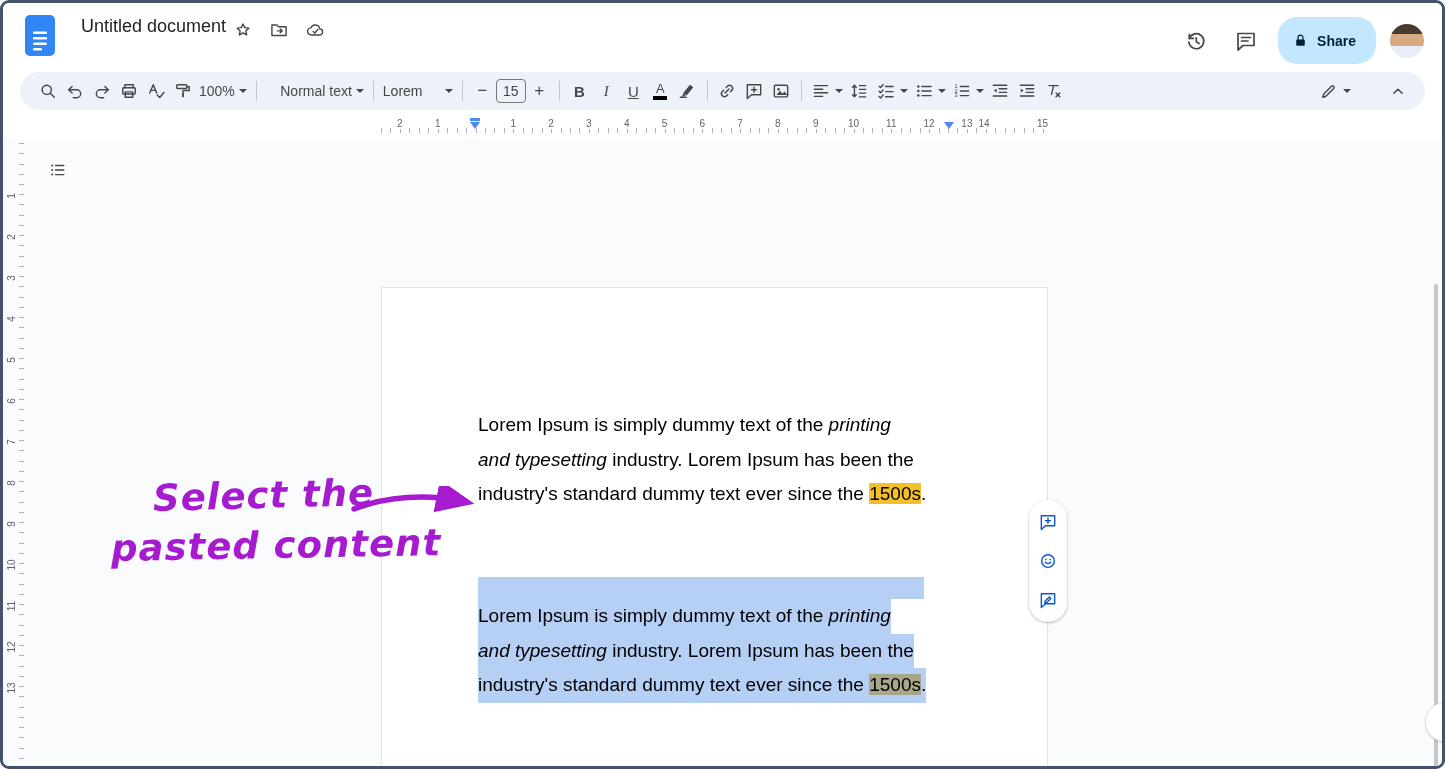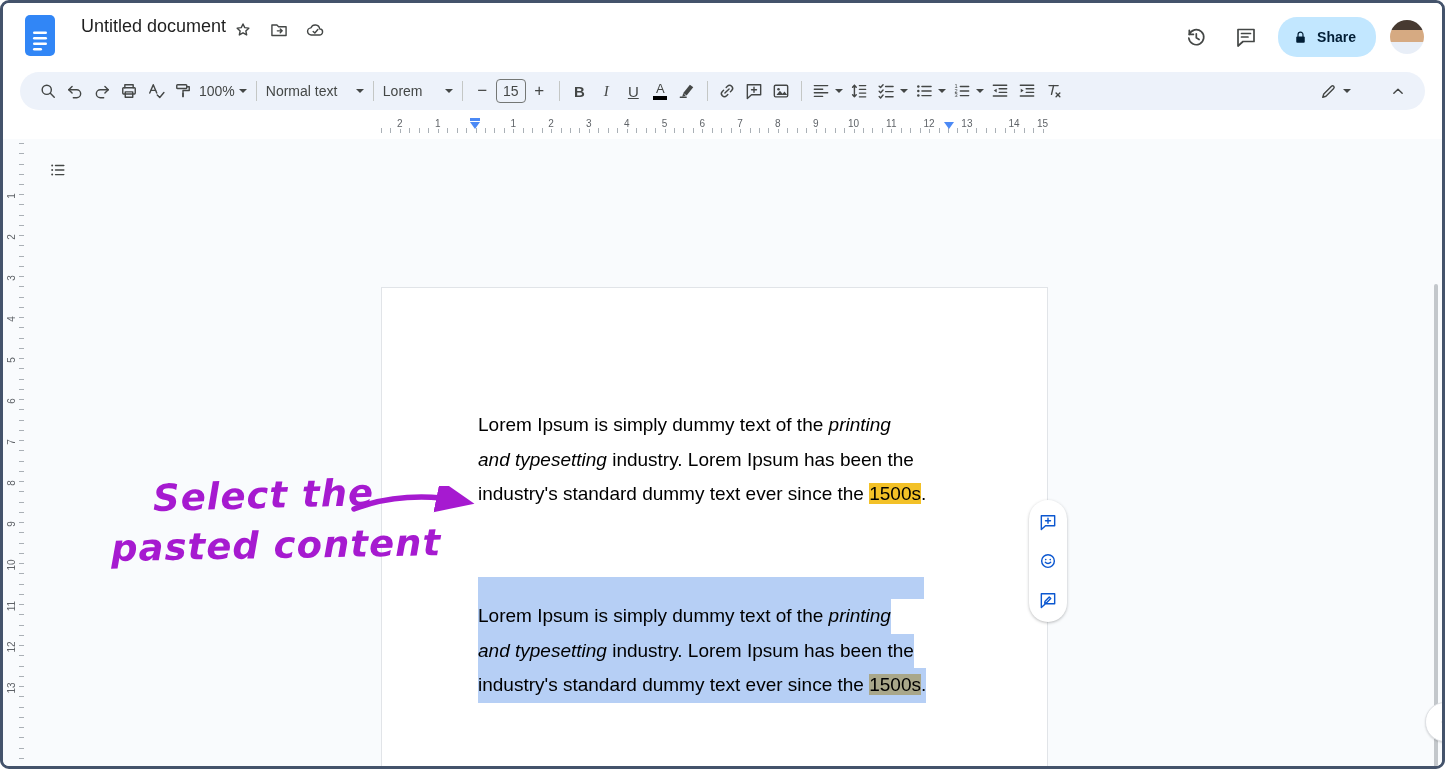--- a/index.html
+++ b/index.html
@@ -11,21 +11,21 @@
   
   .topbar { position:absolute; left:0; top:0; width:100%; height:68px; background:#fff; }
   .logo { position:absolute; left:22px; top:12px; width:30px; height:41px; cursor:pointer; }
   .doc-title { position:absolute; left:63px; top:13px; font-size:18px; color:#1f1f1f;margin-left:15px; }
   .title-icons { position:absolute; left:228px; top:15px; display:flex; gap:12px; align-items:center; }
   .menubar { position:absolute; left:56px; top:38px; display:flex; }
   .menu-item { font-size:15px; color:#1f1f1f; padding:2px 8px; border-radius:5px; cursor:pointer; }
   .top-right { position:absolute; right:18px; top:14px; display:flex; align-items:center; gap:14px; }
   .iconbtn { width:36px; height:36px; border:none; background:transparent; border-radius:50%;
              display:flex; align-items:center; justify-content:center; cursor:pointer; }
-  .share-btn { display:flex; align-items:center; gap:8px; height:40px; padding:0 20px 0 14px;
+  .share-btn { display:flex; align-items:center; gap:8px; height:47px; padding:0 20px 0 14px;
                background:var(--share-bg); border:none; border-radius:19px; cursor:pointer; }
   .share-btn span { font-size:14px; font-weight:bold; color:#001d35; }
   .avatar { width:34px; height:34px; border-radius:50%; cursor:pointer;
             background:linear-gradient(180deg,#473a31 0%,#473a31 28%,#d6aa82 28%,#d6aa82 66%,#e8eef7 66%); }
 
   
   .toolbar { position:absolute; left:17px; right:17px; top:69px; height:38px;
              background:var(--toolbar-bg); border-radius:19px;
              display:flex; align-items:center; padding:6px 14px; }
   .tbtn { display:flex; align-items:center; justify-content:center; min-width:27px; height:27px;
@@ -202,21 +202,21 @@
           <path d="M16.5 6.8 h3 v4.5 h-7.5 v2.7"></path>
         <rect x="10.9" y="14" width="2.2" height="5.5" rx="1" fill="#444746" stroke="none"></rect>
         </svg>
     </button>
     <button class="tbtn">
       <span class="tlabel">100%</span>
       <span class="dd"></span>
     </button>
     <div class="tdiv"></div>
 
-    <button class="tbtn" style="min-width:104px;justify-content:space-between">
+    <button class="tbtn" style="min-width:104px;justify-content:flex-end">
       <span class="tlabel">Normal text</span>
       <span class="dd"></span>
     </button>
     <div class="tdiv"></div>
 
     <button class="tbtn" style="min-width:76px;justify-content:space-between">
       <span class="tlabel">Lorem</span>
       <span class="dd"></span>
     </button>
     <div class="tdiv"></div>
@@ -366,21 +366,21 @@
       <span class="hnum" style="left: 623.7px;">4</span>
       <span class="hnum" style="left: 661.5px;">5</span>
       <span class="hnum" style="left: 699.3px;">6</span>
       <span class="hnum" style="left: 737.1px;">7</span>
       <span class="hnum" style="left: 774.9px;">8</span>
       <span class="hnum" style="left: 812.7px;">9</span>
       <span class="hnum" style="left: 850.5px;">10</span>
       <span class="hnum" style="left: 888.3px;">11</span>
       <span class="hnum" style="left: 926.1px;">12</span>
       <span class="hnum" style="left: 963.9px;">13</span>
-      <span class="hnum" style="left: 1011px;">14</span>
+      <span class="hnum" style="left: 981px;">14</span>
       <span class="hnum" style="left: 1039.5px;">15</span>
     </div>
 
   <div class="workspace">
 
     <div class="page">
 
       <div class="para p1">
         <div><span class="bold">Lorem Ipsum</span><span> is simply dummy text of the </span><span class="ital">printing</span></div>
         <div><span class="ital">and typesetting</span><span> industry. Lorem Ipsum has been the</span></div>

